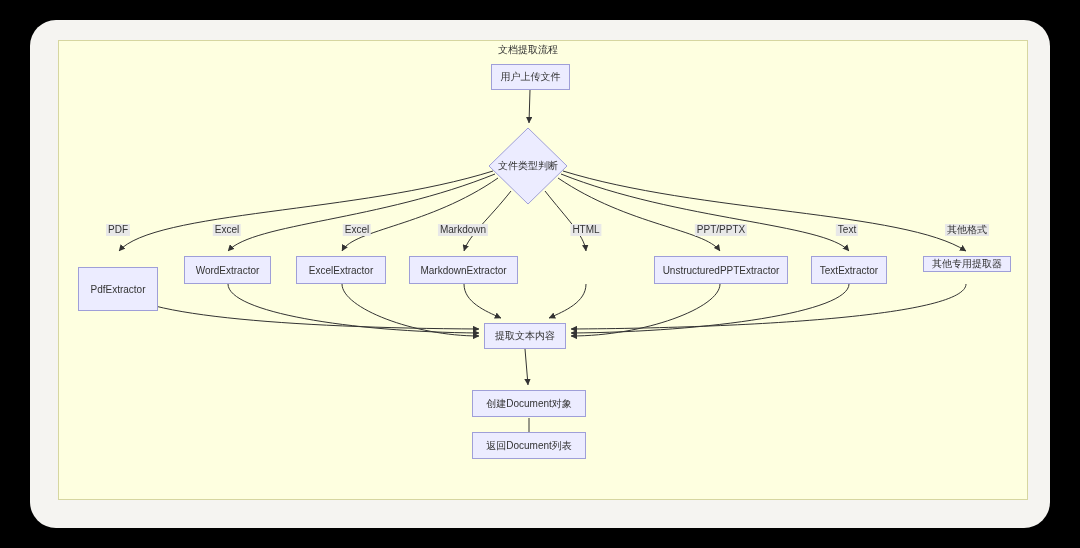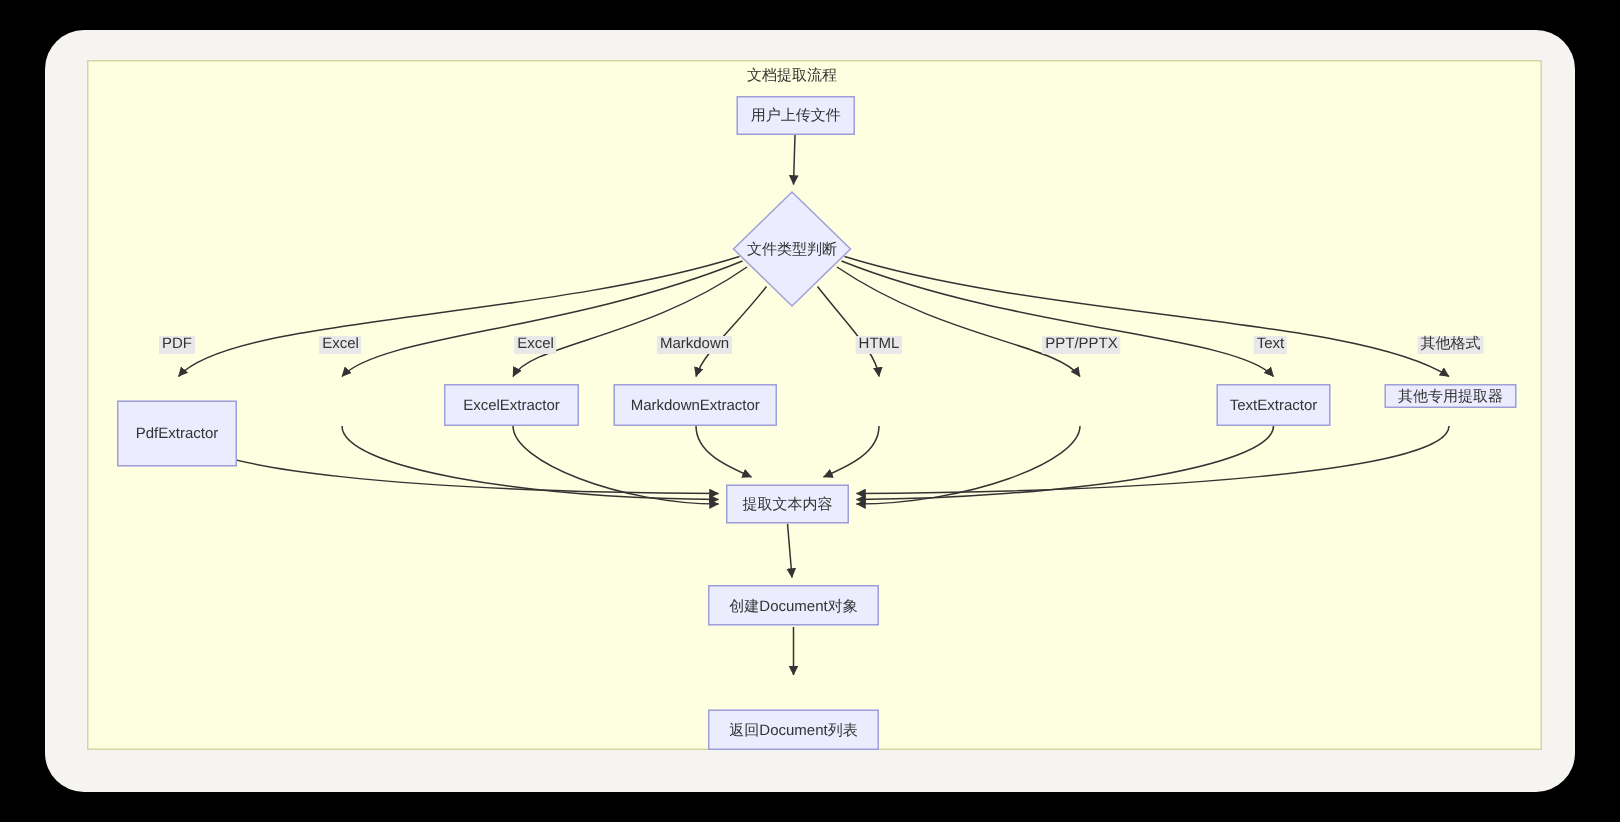--- a/index.html
+++ b/index.html
@@ -87,23 +87,25 @@
         <div class="edge-label" style="left: 168px; top: 189px;">Excel</div>
         <div class="edge-label" style="left: 298px; top: 189px;">Excel</div>
         <div class="edge-label" style="left: 404px; top: 189px;">Markdown</div>
         <div class="edge-label" style="left: 527px; top: 189px;">HTML</div>
         <div class="edge-label" style="left: 662px; top: 189px;">PPT/PPTX</div>
         <div class="edge-label" style="left: 788px; top: 189px;">Text</div>
         <div class="edge-label" style="left: 908px; top: 189px;">其他格式</div>
         <div class="node" style="left: 432px; top: 23px; width: 79px; height: 26px;">用户上传文件</div>
         <div class="node diamond" style="left: 430px; top: 87px; width: 78px; height: 76px;">文件类型判断</div>
         <div class="node" style="left: 19px; top: 226px; width: 80px; height: 44px;">PdfExtractor</div>
+        <div class="node" style="left: 125px; top: 215px; width: 87px; height: 28px;">WordExtractor</div>
         <div class="node" style="left: 237px; top: 215px; width: 90px; height: 28px;">ExcelExtractor</div>
         <div class="node" style="left: 350px; top: 215px; width: 109px; height: 28px;">MarkdownExtractor</div>
+        <div class="node" style="left: 595px; top: 215px; width: 134px; height: 28px;">UnstructuredPPTExtractor</div>
         <div class="node" style="left: 752px; top: 215px; width: 76px; height: 28px;">TextExtractor</div>
         <div class="node" style="left: 864px; top: 215px; width: 88px; height: 16px;">其他专用提取器</div>
         <div class="node" style="left: 425px; top: 282px; width: 82px; height: 26px; text-align: center;">提取文本内容</div>
         <div class="node" style="left: 413px; top: 349px; width: 114px; height: 27px;">创建Document对象</div>
-        <div class="node" style="left: 413px; top: 432px; width: 114px; height: 27px;">返回Document列表</div>
+        <div class="node" style="left: 413px; top: 391px; width: 114px; height: 27px;">返回Document列表</div>
       </div>
     <div class="diagram-title">文档提取流程</div>
   </div>
 </div>
 
 </body></html>

